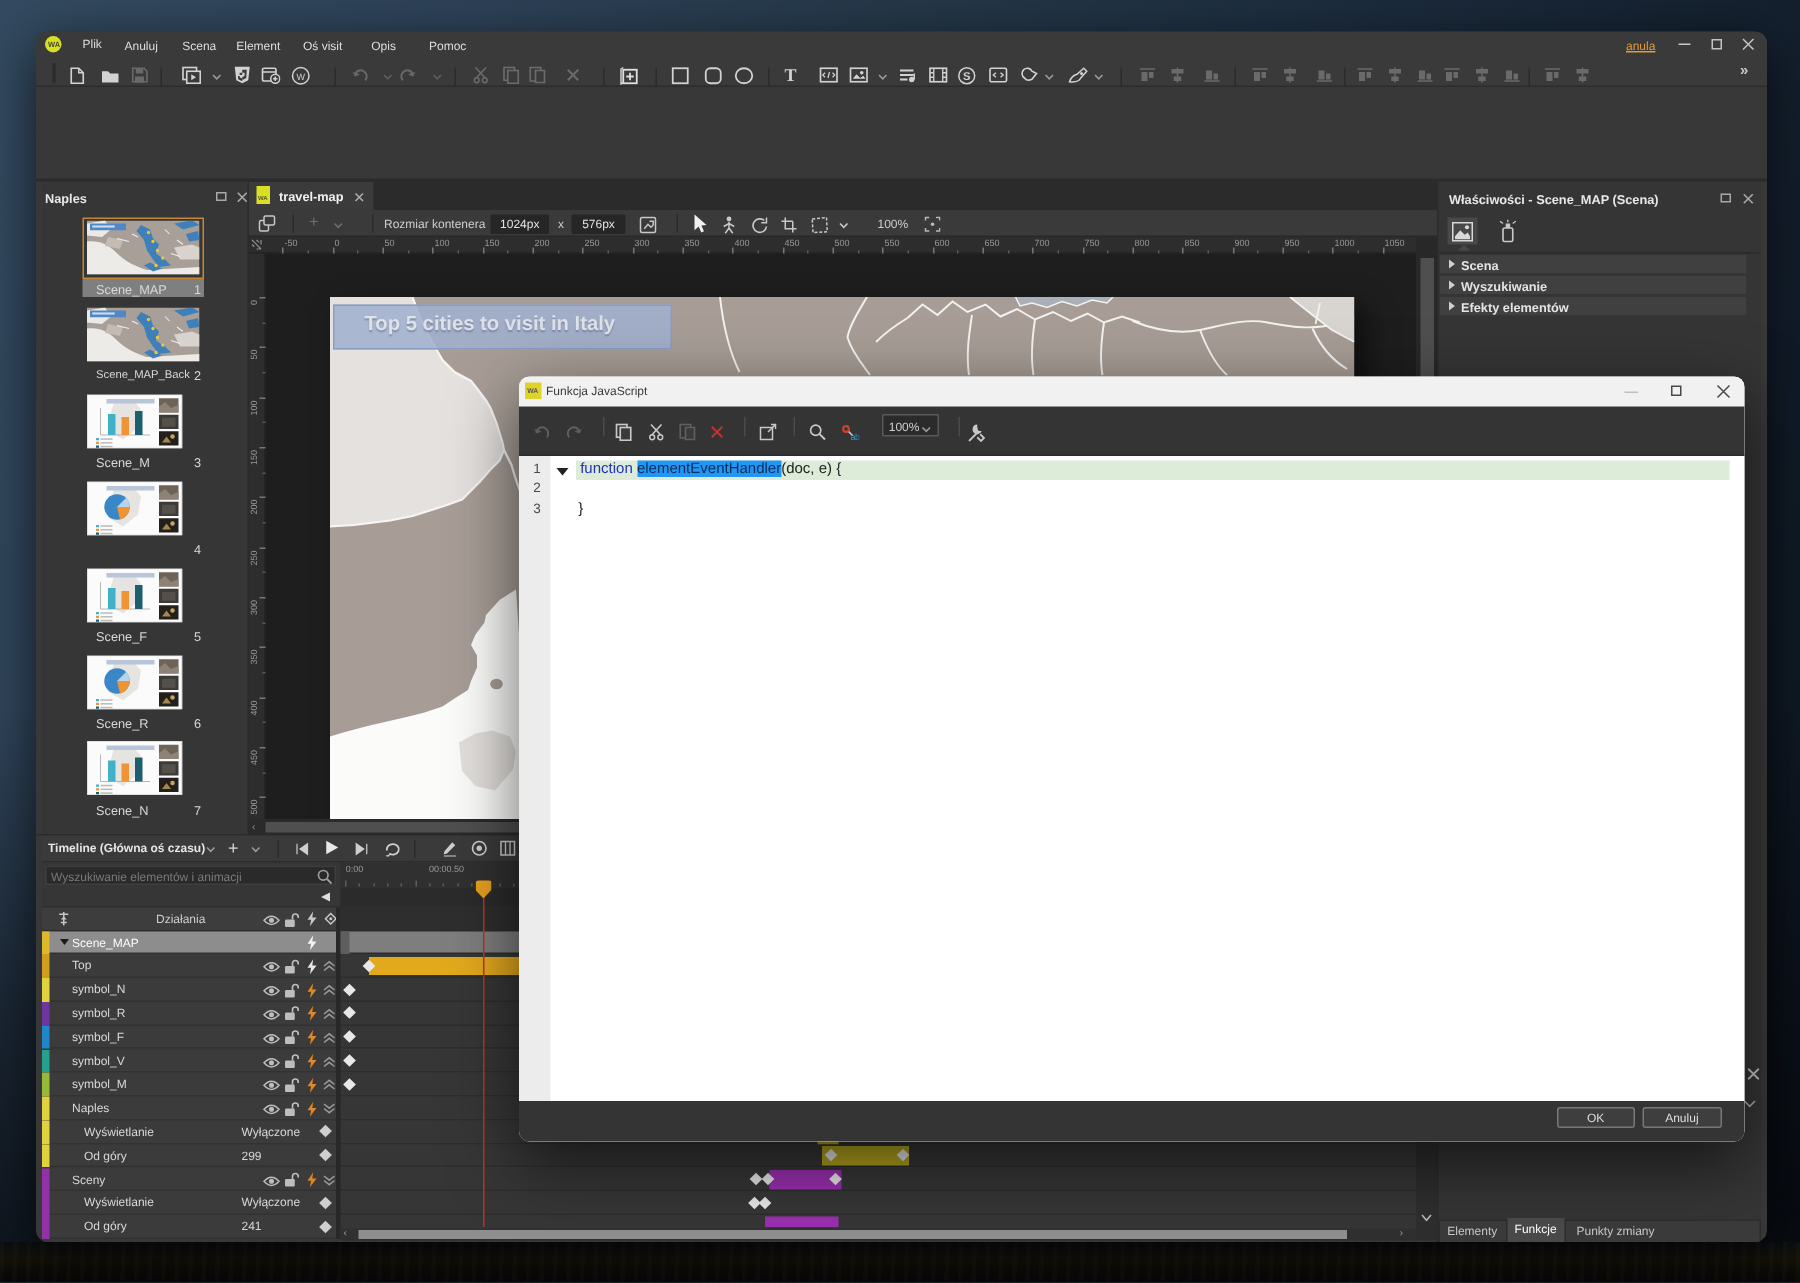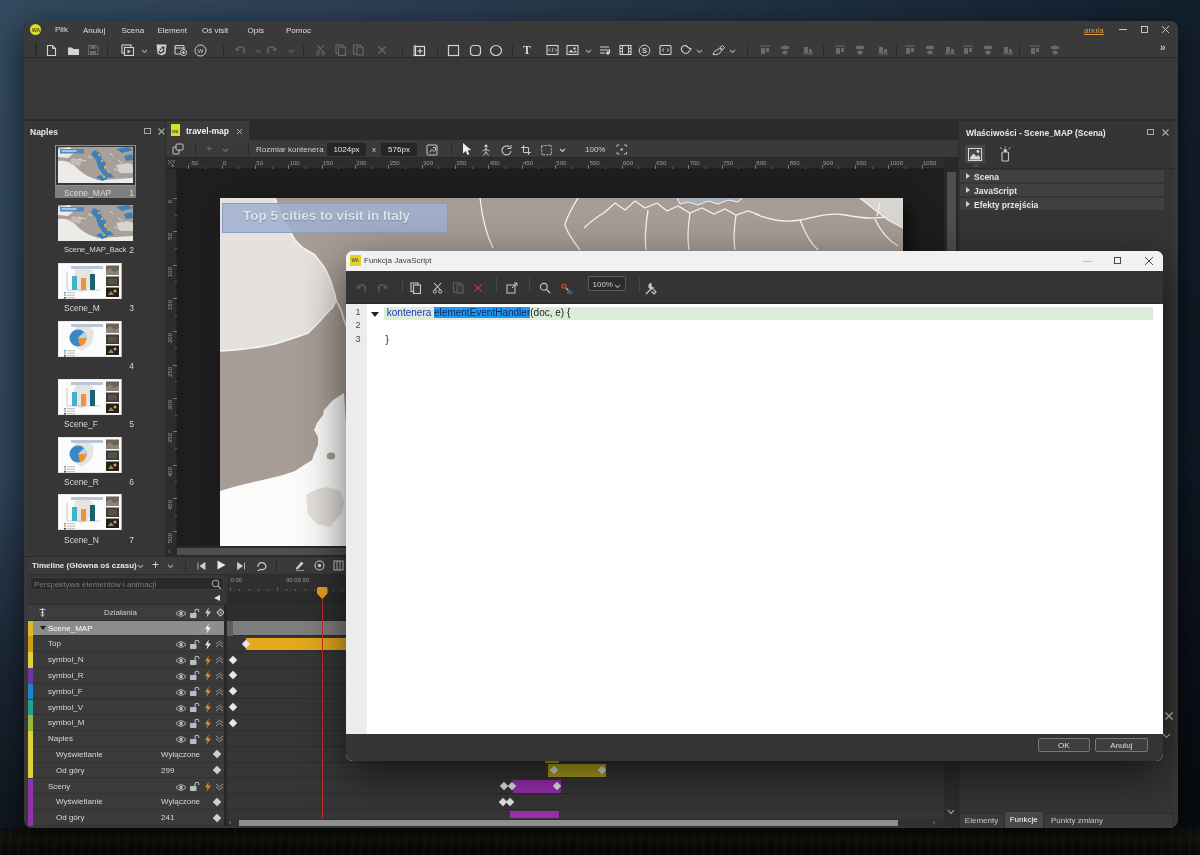--- a/index.html
+++ b/index.html
@@ -634,24 +634,24 @@
           <rect x="3" y="6" width="6.5" height="9" rx="1" fill="none" stroke="#c8c8c8" stroke-width="1.1"></rect>
           <rect x="4.8" y="3" width="3" height="3" fill="#c8c8c8"></rect>
           <path d="M1 1.5 L3 3 M6.2 0.5 L6.2 2.2 M11.5 1.5 L9.5 3" stroke="#c8c8c8" stroke-width="0.9"></path>
         </svg>
 <div class="a" style="left:0;top:47px;width:215px;height:1px;background:#2b2b2b"></div>
 <div class="a" style="left:1px;top:49px;width:204px;height:12px;background:#404040"></div>
 <div class="a" style="left:7px;top:52px;width:0;height:0;border-left:4px solid #d0d0d0;border-top:3px solid transparent;border-bottom:3px solid transparent"></div>
 <div class="a b" style="left:15px;top:51px;font-size:8.5px;color:#e4e4e4">Scena</div>
 <div class="a" style="left:1px;top:63px;width:204px;height:12px;background:#404040"></div>
 <div class="a" style="left:7px;top:66px;width:0;height:0;border-left:4px solid #d0d0d0;border-top:3px solid transparent;border-bottom:3px solid transparent"></div>
-<div class="a b" style="left:15px;top:65px;font-size:8.5px;color:#e4e4e4">JavaScript</div>
+<div class="a b" style="left:15px;top:65px;font-size:8.5px;color:#e4e4e4">Wyszukiwanie</div>
 <div class="a" style="left:1px;top:77px;width:204px;height:12px;background:#404040"></div>
 <div class="a" style="left:7px;top:80px;width:0;height:0;border-left:4px solid #d0d0d0;border-top:3px solid transparent;border-bottom:3px solid transparent"></div>
-<div class="a b" style="left:15px;top:79px;font-size:8.5px;color:#e4e4e4">Efekty przejścia</div>
+<div class="a b" style="left:15px;top:79px;font-size:8.5px;color:#e4e4e4">Efekty elementów</div>
 <div class="a" style="left:0;top:691.5px;width:215px;height:15.5px;background:#2d2d2d"></div>
 <div class="a" style="left:0.5px;top:693px;width:44px;height:14px;background:#3b3b3b;color:#c8c8c8;font-size:8px;text-align:center;line-height:14px">Elementy</div>
 <div class="a" style="left:46px;top:690.5px;width:37.5px;height:16.5px;background:#4a4a4a;color:#fff;font-size:8px;text-align:center;line-height:16px">Funkcje</div>
 <div class="a" style="left:85px;top:693px;width:129px;height:14px;background:#3b3b3b"></div>
 <div class="a" style="left:92px;top:693px;font-size:8px;color:#c8c8c8;line-height:14px">Punkty zmiany</div>
 <svg class="a" style="left:205px;top:590px" width="10" height="10" viewBox="0 0 10 10">
           <path d="M1.5 1.5 L8.5 8.5 M8.5 1.5 L1.5 8.5" stroke="#c8c8c8" stroke-width="1.2"></path>
         </svg>
 <svg class="a" style="left:203px;top:612px" width="9" height="6" viewBox="0 0 9 6">
           <path d="M1 1 l3.5 3.5 L8 1" fill="none" stroke="#b0b0b0" stroke-width="1.1"></path>
@@ -689,21 +689,21 @@
 <svg class="a" style="left:286px;top:4px" width="11" height="11" viewBox="0 0 11 11">
           <circle cx="5.5" cy="5.5" r="4.5" fill="none" stroke="#cfcfcf" stroke-width="1.1"></circle>
           <circle cx="5.5" cy="5.5" r="1.8" fill="#cfcfcf"></circle>
         </svg>
 <svg class="a" style="left:305px;top:4px" width="11" height="11" viewBox="0 0 11 11">
           <rect x="1" y="1" width="9" height="9" fill="none" stroke="#cfcfcf" stroke-width="1"></rect>
           <path d="M4 1 v9 M7 1 v9" stroke="#cfcfcf" stroke-width="0.9"></path>
         </svg>
 <div class="a" style="left:0;top:19px;width:199px;height:17px;background:#363636"></div>
 <div class="a" style="left:2px;top:21px;width:194px;height:13px;background:#2a2a2a;border:1px solid #3e3e3e"></div>
-<div class="a" style="left:6px;top:24px;font-size:8px;color:#7a7a7a">Perspektywa elementów i animacji</div>
+<div class="a" style="left:6px;top:24px;font-size:8px;color:#7a7a7a">Wyszukiwanie elementów i animacji</div>
 <svg class="a" style="left:183px;top:22.5px" width="11" height="11" viewBox="0 0 11 11">
           <circle cx="4.5" cy="4.5" r="3.2" fill="none" stroke="#a0a0a0" stroke-width="1.1"></circle>
           <path d="M7 7 L10 10" stroke="#a0a0a0" stroke-width="1.2"></path>
         </svg>
 <div class="a" style="left:199px;top:19px;width:717px;height:17px;background:#303030"></div>
 <div class="a" style="left:202.5px;top:21px;font-size:6px;color:#9a9a9a">0:00</div>
 <div class="a" style="left:258px;top:21px;font-size:6px;color:#9a9a9a">00:00.50</div>
 <div class="a" style="left:202.0px;top:31px;width:1px;height:4px;background:#5e5e5e"></div>
 <div class="a" style="left:211.3px;top:32.5px;width:1px;height:2.5px;background:#5e5e5e"></div>
 <div class="a" style="left:220.7px;top:32.5px;width:1px;height:2.5px;background:#5e5e5e"></div>
@@ -1082,18 +1082,18 @@
         <path d="M3 13 L9 7 M10.5 8.5 L13 11 L11 13 L8.5 10.5" stroke="#c8c8c8" fill="none" stroke-width="1.2"></path>
         <path d="M8.5 2 a3.2 3.2 0 1 0 3 4.5 l-2.5 -0.5 -0.5 -2.5Z" fill="#c8c8c8"></path>
       </svg>
 <div class="a" style="left:0;top:53px;width:817px;height:430px;background:#fff"></div>
 <div class="a" style="left:0;top:53px;width:21.5px;height:430px;background:#ececec"></div>
 <div class="a" style="left:38px;top:56.3px;width:769px;height:13.4px;background:#dcecd9"></div>
 <div class="a" style="left:0;top:56.5px;width:15px;text-align:right;font-size:9px;color:#4a4a4a">1</div>
 <div class="a" style="left:0;top:69.9px;width:15px;text-align:right;font-size:9px;color:#4a4a4a">2</div>
 <div class="a" style="left:0;top:83.3px;width:15px;text-align:right;font-size:9px;color:#4a4a4a">3</div>
 <div class="a" style="left:25.5px;top:61.5px;width:0;height:0;border-top:5px solid #222;border-left:4px solid transparent;border-right:4px solid transparent"></div>
-<div class="a" style="left:41.3px;top:55.3px;font-size:10px;line-height:13.4px;white-space:pre"><span style="color:#2233bb">kontenera </span><span style="background:#2196f3;color:#0d2d5e">elementEventHandler</span><span style="color:#222">(doc, e) {</span></div>
+<div class="a" style="left:41.3px;top:55.3px;font-size:10px;line-height:13.4px;white-space:pre"><span style="color:#2233bb">function </span><span style="background:#2196f3;color:#0d2d5e">elementEventHandler</span><span style="color:#222">(doc, e) {</span></div>
 <div class="a" style="left:40px;top:83.3px;font-size:10px;color:#222">}</div>
 <div class="a" style="left:0;top:483px;width:817px;height:27px;background:#343434"></div>
 <div class="a" style="left:692px;top:487px;width:52.5px;height:14px;background:#3e3e3e;border:1px solid #787878;border-radius:2px;color:#dedede;font-size:8px;text-align:center;line-height:13px">OK</div>
 <div class="a" style="left:749.5px;top:487px;width:52.5px;height:14px;background:#3e3e3e;border:1px solid #787878;border-radius:2px;color:#dedede;font-size:8px;text-align:center;line-height:13px">Anuluj</div>
 </div>
 </div>
 </body></html>

